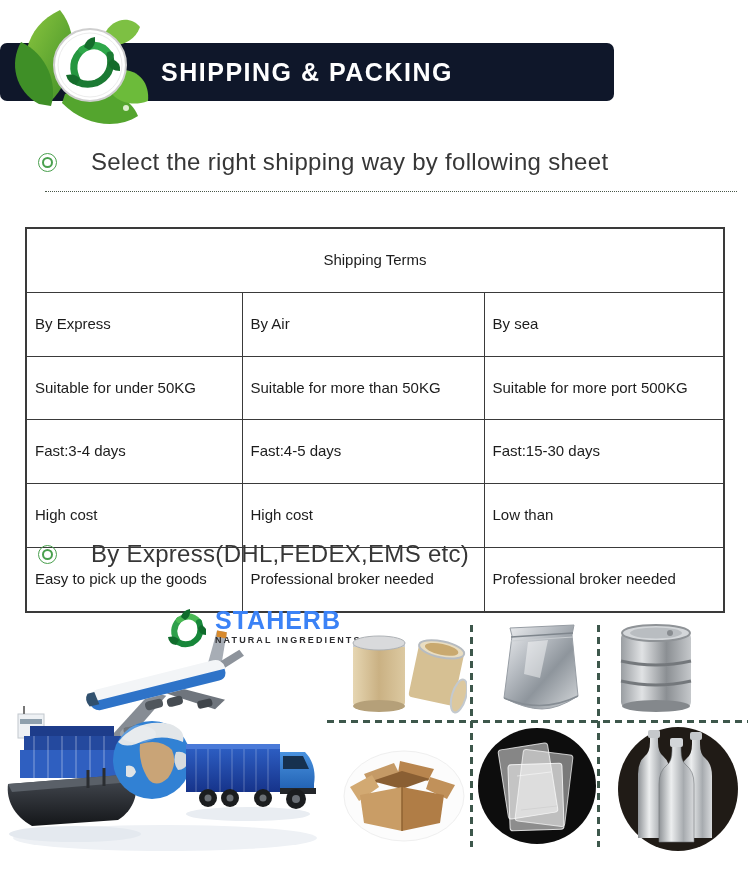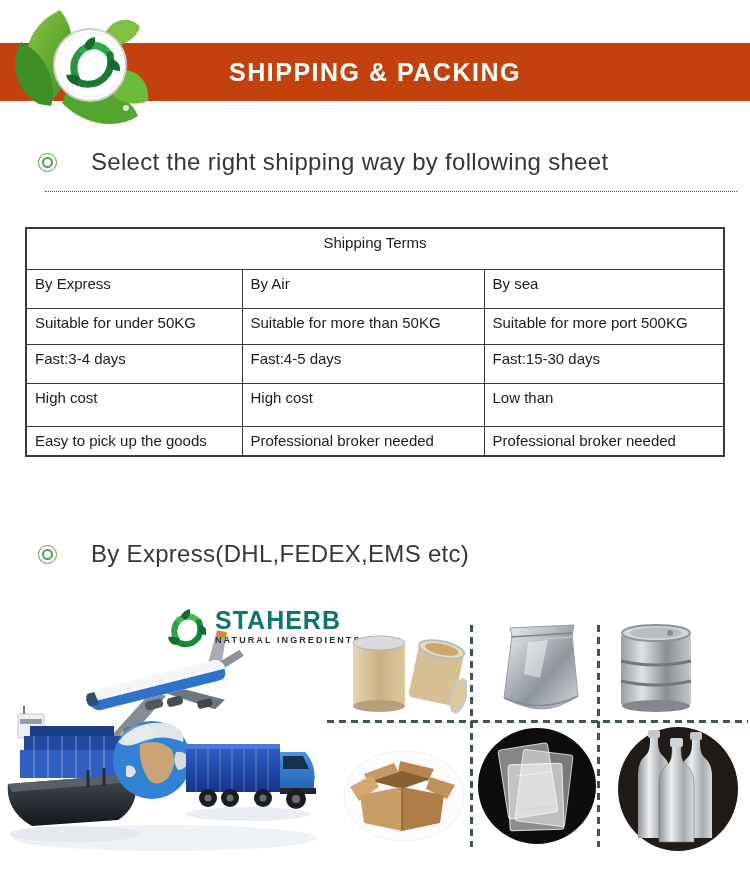--- a/index.html
+++ b/index.html
@@ -1,49 +1,49 @@
 <!DOCTYPE html>
 <html><head>
 <meta charset="utf-8">
 <style>
   html,body{margin:0;padding:0;background:#ffffff;}
   #screen{position:relative;width:750px;height:880px;background:#ffffff;overflow:hidden;
           font-family:"Liberation Sans",sans-serif;color:#222;}
 
   
-  .band{position:absolute;left:0;top:43px;width:750px;height:58px;background:#c2410c;}
+  .band{position:absolute;left:0;top:43px;width:614px;height:58px;background:#0f172a;border-radius:7px;}
   .band-title{position:absolute;left:0;top:0;width:100%;height:58px;line-height:58px;
               text-align:center;color:#ffffff;font-size:25px;font-weight:bold;letter-spacing:1.5px;}
   .header-logo{position:absolute;left:8px;top:3px;}
 
   
   .heading{position:absolute;display:flex;align-items:center;gap:34px;}
   .heading1{left:38px;top:148px;}
   .heading2{left:38px;top:540px;justify-content:space-between;}
   .bullet{width:17px;height:17px;border:1px solid #4aa04e;border-radius:50%;
           display:inline-flex;align-items:center;justify-content:center;flex:0 0 auto;}
   .bullet-inner{width:7px;height:7px;border:2px solid #4aa04e;border-radius:50%;}
   .heading-text{font-size:24px;color:#373737;letter-spacing:0.3px;white-space:nowrap;}
   .dotted-sep{position:absolute;left:45px;top:191px;width:692px;height:0;
               border-top:1px dotted #49584a;}
 
   
   table.ship-table{position:absolute;left:25px;top:227px;width:700px;border-collapse:collapse;
                    table-layout:fixed;border:2px solid #3a3a3a;}
-  table.ship-table td{border:1px solid #3a3a3a;vertical-align:top;padding:5px 8px;
+  table.ship-table td{border:1px solid #3a3a3a;vertical-align:top;padding:22px 8px;
                       font-size:15px;color:#1c1c1c;line-height:1.25;overflow:hidden;white-space:nowrap;}
   td.t-title{text-align:center;font-size:17px;padding-top:7px;}
   tr.r-title{height:41px;} tr.r0{height:39px;} tr.r1{height:36px;} tr.r2{height:39px;}
   tr.r3{height:43px;} tr.r4{height:35px;} tr.r5{height:29px;}
 
   
   .transport-art{position:absolute;left:0;top:602px;}
   .brand{position:absolute;left:166px;top:608px;display:flex;align-items:flex-start;gap:9px;}
   .brand-text{display:flex;flex-direction:column;line-height:1;}
-  .brand-name{font-size:25px;font-weight:bold;color:#0f766e;letter-spacing:1px;}
+  .brand-name{font-size:25px;font-weight:bold;color:#3b82f6;letter-spacing:1px;}
   .brand-tagline{font-size:9px;font-weight:bold;color:#2d2d30;letter-spacing:2.1px;margin-top:3px;}
 
   
   .dash-v{position:absolute;width:3px;height:222px;top:625px;
           background:repeating-linear-gradient(to bottom,#3d574b 0 7px,transparent 7px 12px);}
   .dash-v1{left:470px;} .dash-v2{left:597px;}
   .dash-h{position:absolute;left:327px;top:720px;width:421px;height:3px;
           background:repeating-linear-gradient(to right,#3d574b 0 7px,transparent 7px 12px);}
 
   .pack{position:absolute;}

